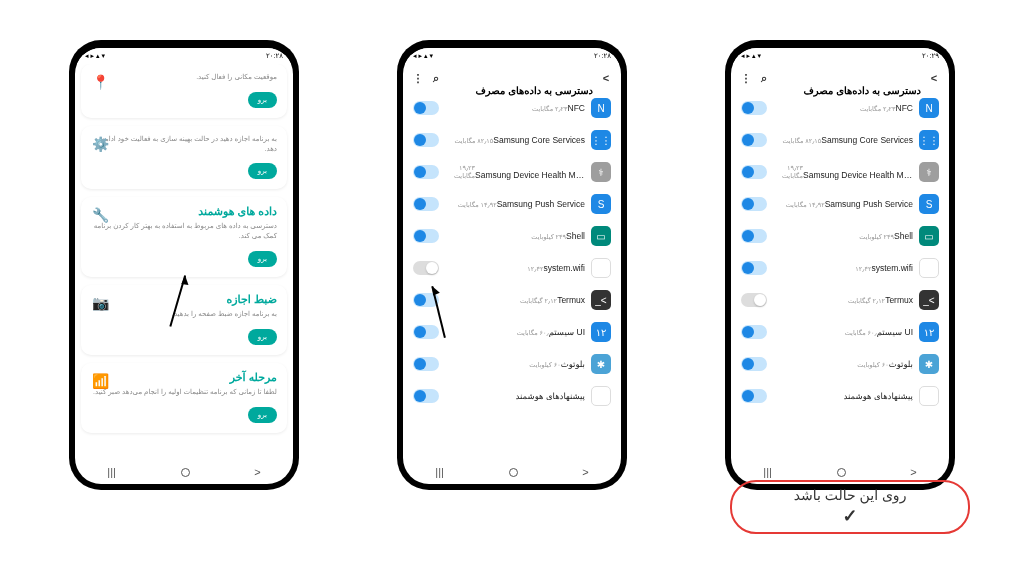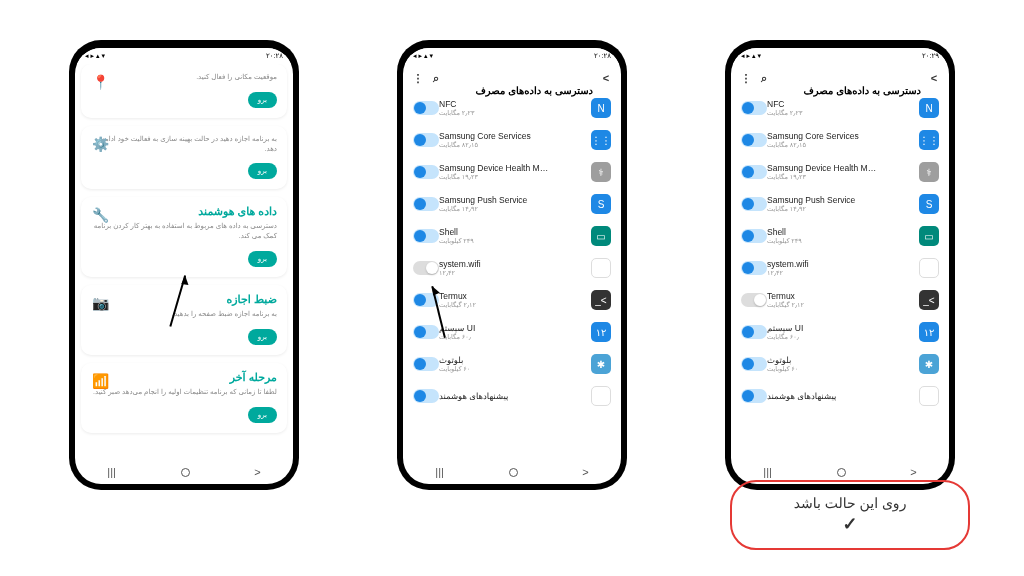--- a/index.html
+++ b/index.html
@@ -13,42 +13,42 @@
   .back-ic, .search-ic, .more-ic { width: 10px; height: 10px; display: flex; align-items: center; justify-content: center; font-size: 11px; color: #333; }
   .content { flex: 1; overflow: hidden; padding: 0 6px; }
   .card { background: #fff; border-radius: 10px; box-shadow: 0 1px 3px rgba(0,0,0,0.08); padding: 8px 10px 10px 10px; margin-bottom: 8px; position: relative; direction: rtl; text-align: right; }
   .card-title { color: #00a99d; font-size: 11px; font-weight: 700; margin-bottom: 3px; }
   .card-desc { color: #888; font-size: 7px; line-height: 1.4; margin-bottom: 6px; }
   .btn { background: #00a99d; color: #fff; font-size: 7px; padding: 4px 10px; border-radius: 10px; display: inline-block; }
   .card-icon { position: absolute; top: 8px; left: 10px; width: 20px; height: 20px; display: flex; align-items: center; justify-content: center; font-size: 14px; }
   .row { display: flex; align-items: center; justify-content: space-between; padding: 6px 4px; direction: rtl; font-size: 9px; }
   .row .meta { display: flex; align-items: center; gap: 6px; flex: 1; }
   .row .app-icon { width: 20px; height: 20px; border-radius: 5px; display: flex; align-items: center; justify-content: center; font-size: 10px; color: #fff; }
-  .row .app-text { display: flex; flex-direction: column; align-items: flex-end; flex: 1; }
+  .row .app-text { display: flex; flex-direction: row; align-items: flex-end; flex: 1; }
   .row .app-name { font-size: 8.5px; color: #222; font-weight: 500; max-width: 110px; white-space: nowrap; overflow: hidden; text-overflow: ellipsis; direction: ltr; text-align: right; }
   .row .app-sub { font-size: 6.5px; color: #999; }
   .toggle { width: 26px; height: 14px; border-radius: 7px; position: relative; }
   .toggle.on { background: #c5e4fc; }
   .toggle.off { background: #ddd; }
   .toggle .knob { width: 12px; height: 12px; border-radius: 50%; position: absolute; top: 1px; }
   .toggle.on .knob { background: #1e88e5; left: 1px; }
   .toggle.off .knob { background: #fff; right: 1px; box-shadow: 0 1px 2px rgba(0,0,0,0.2); }
   .navbar { height: 24px; display: flex; justify-content: space-around; align-items: center; font-size: 11px; color: #555; }
   .navbar .cir { width: 9px; height: 9px; border: 1.2px solid #555; border-radius: 50%; }
   .bg-blue { background: #1e88e5; }
   .bg-teal { background: #00897b; }
   .bg-grey { background: #9e9e9e; }
   .bg-white { background: #fff; border: 1px solid #ddd; }
   .bg-blueg { background: #4ba3d6; }
   .bg-dark { background: #333; }
   .arrow { position: absolute; width: 60px; height: 60px; pointer-events: none; }
   .arrow1 { top: 270px; left: 150px; transform: rotate(-25deg); }
   .arrow2 { top: 280px; left: 410px; transform: rotate(-55deg); }
   .arrow svg { width: 100%; height: 100%; }
-  .callout { position: absolute; top: 480px; left: 730px; width: 240px; height: 70px; border: 2.5px solid #e53935; border-radius: 26px; display: flex; flex-direction: column; align-items: center; justify-content: center; direction: rtl; font-size: 14px; font-weight: 500; color: #333; }
+  .callout { position: absolute; top: 480px; left: 730px; width: 240px; height: 54px; border: 2.5px solid #e53935; border-radius: 26px; display: flex; flex-direction: column; align-items: center; justify-content: center; direction: rtl; font-size: 14px; font-weight: 500; color: #333; }
   .callout .check { font-size: 18px; font-weight: bold; margin-top: 2px; }
 </style>
 </head>
 <body>
 
 <div class="stage">
 
   <div class="phone">
     <div class="screen">
       <div class="statusbar">

